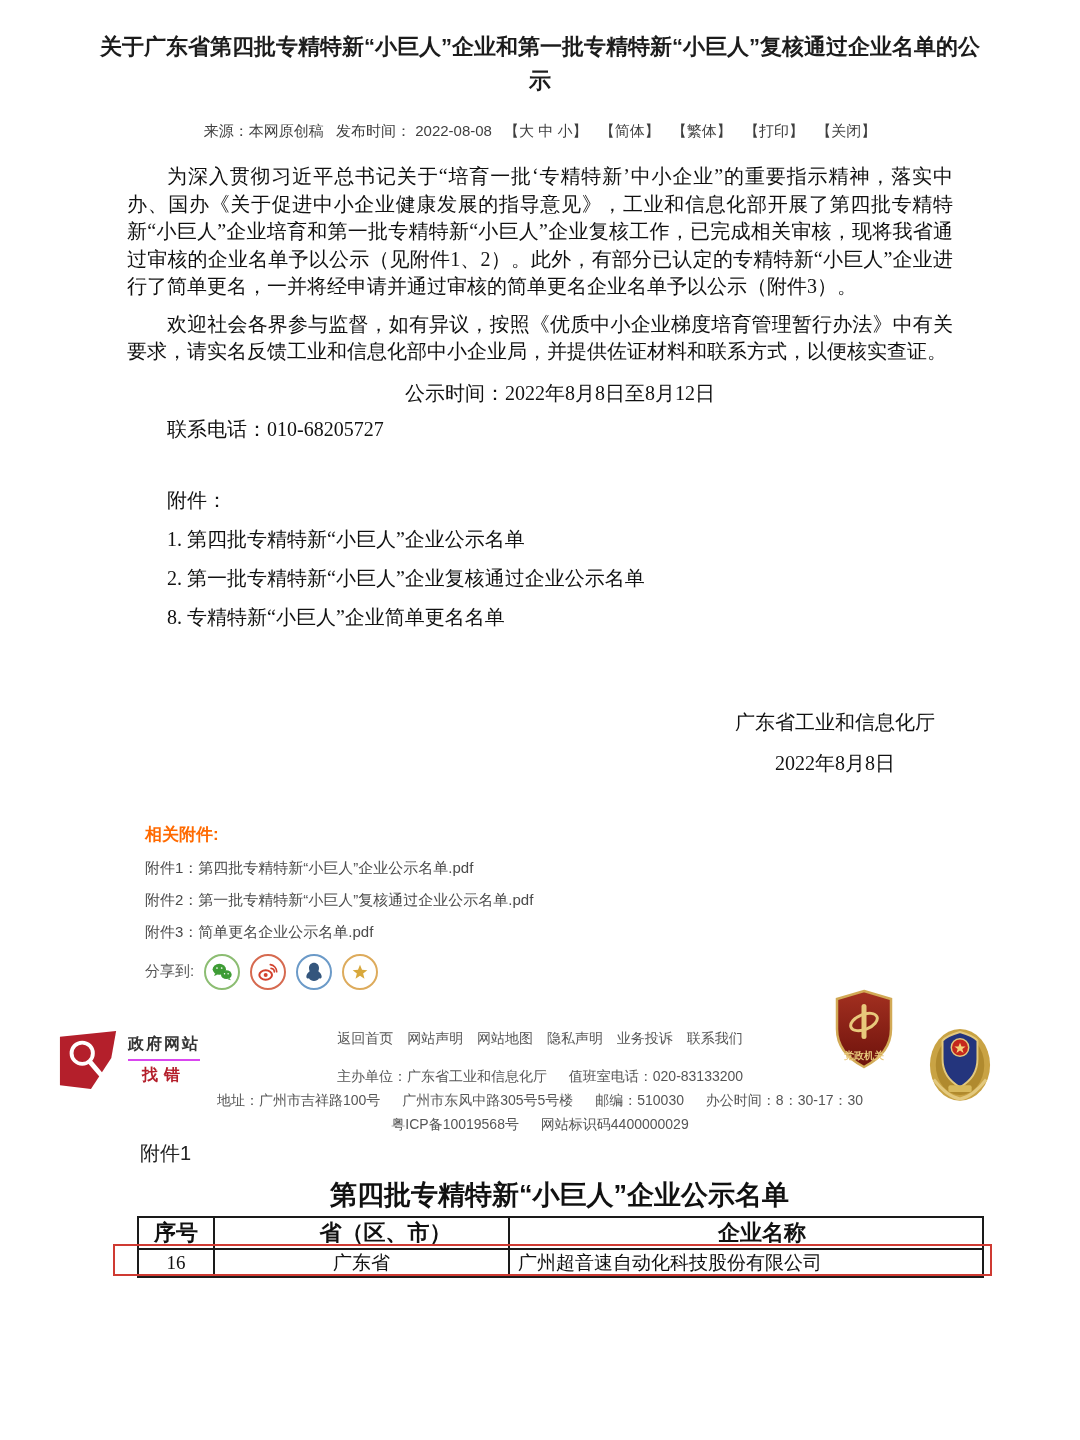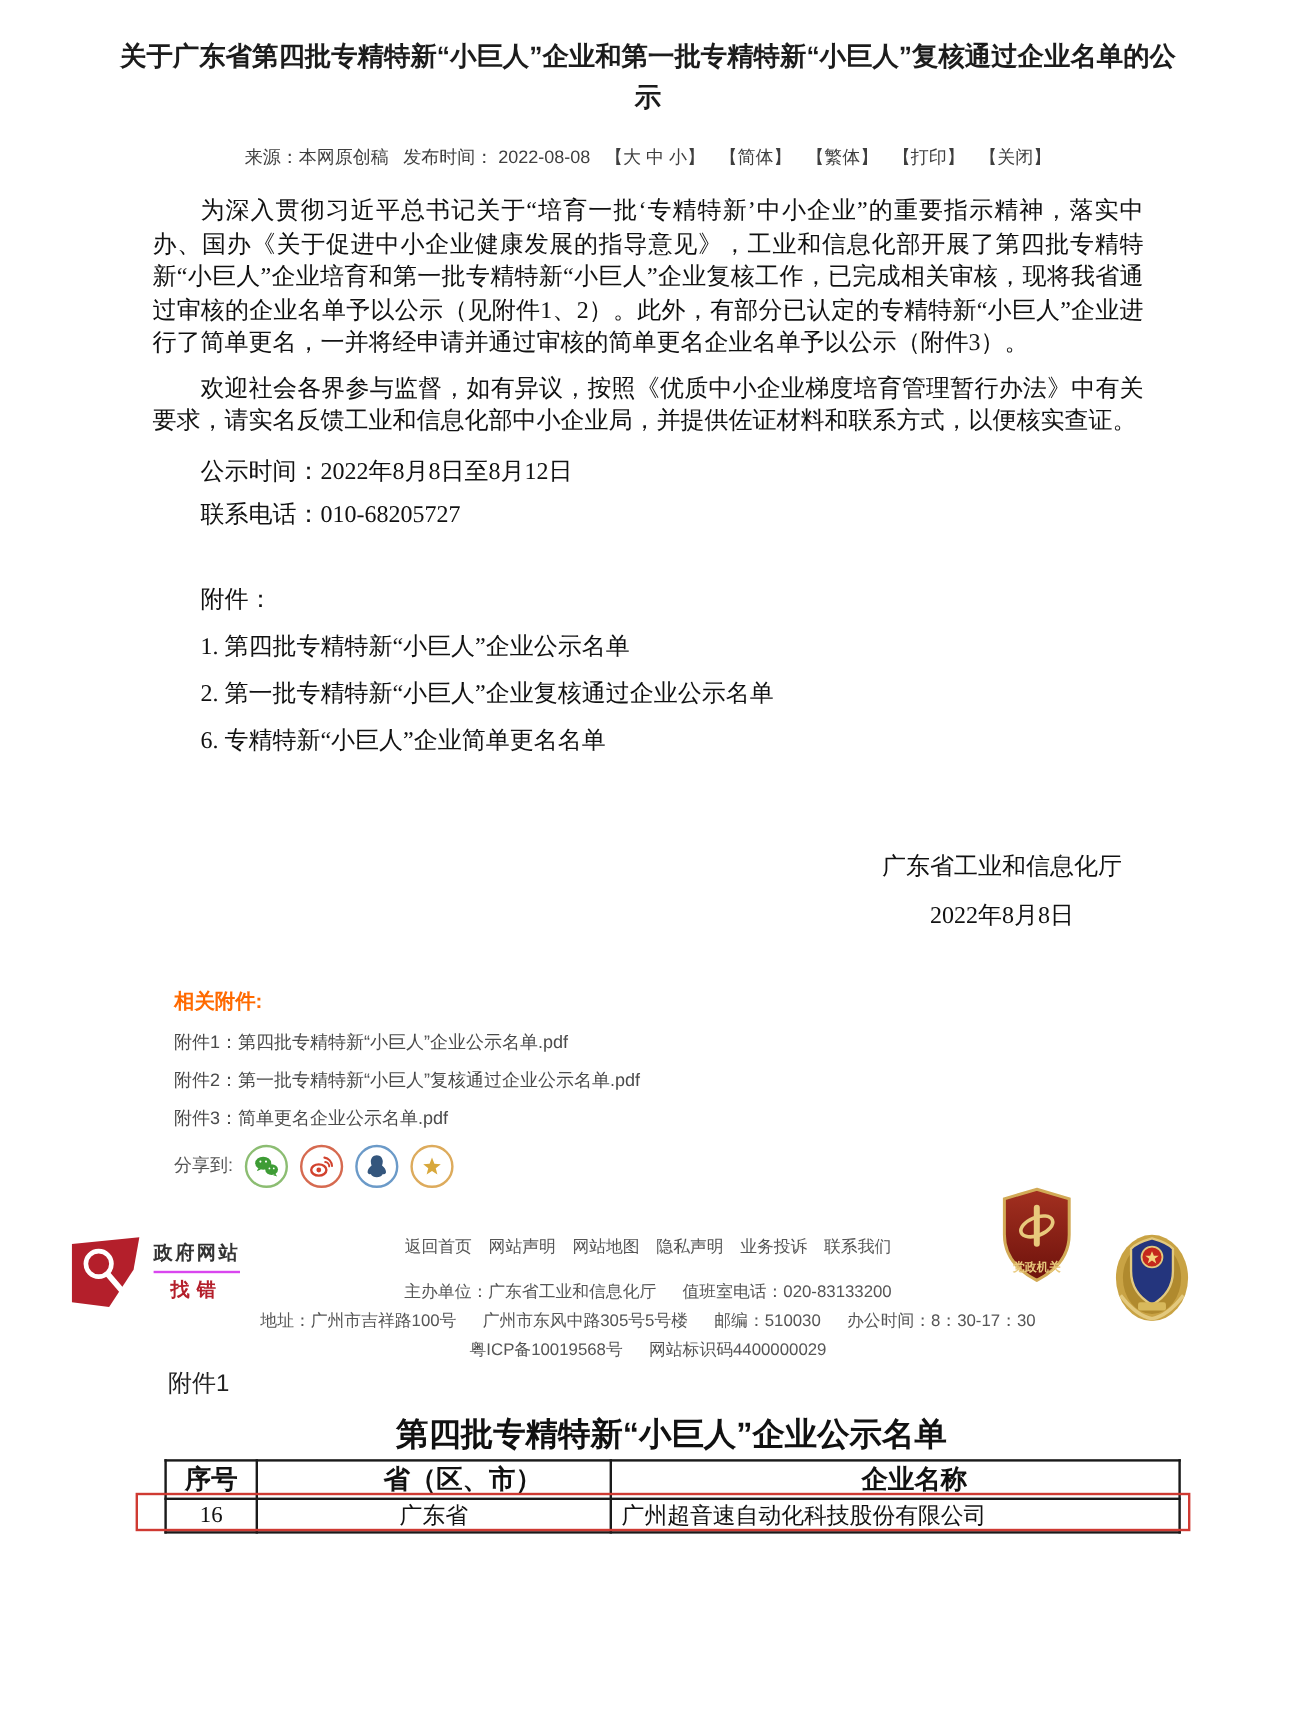--- a/index.html
+++ b/index.html
@@ -19,21 +19,21 @@
   .meta-ctrl{ cursor:pointer; }
 
   
   .article-body{
     width:826px; margin:22px auto 0;
     font-family:"Liberation Serif","DejaVu Serif",serif;
     font-size:20px; color:#111;
   }
   .body-para{ text-indent:2em; text-align:justify; line-height:27.5px; margin-bottom:10px; }
   .info-line{ text-indent:2em; line-height:27px; }
-  .notice-time{ margin-top:14px; }
+  .notice-time{ margin-top:14px;text-align:center; }
   .contact-phone{ margin-top:9px; }
   .attach-label{ margin-top:44px; }
   .attach-item{ text-indent:2em; line-height:27px; margin-top:12px; }
   .signature-wrap{ margin-top:78px; text-align:right; padding-right:18px; }
   .signature-block{ display:inline-block; text-align:center; }
   .signature-org{ font-size:20px; line-height:27px; }
   .signature-date{ font-size:20px; line-height:27px; margin-top:14px; }
 
   
   .related{ margin:46px 0 0 145px; }
@@ -98,21 +98,21 @@
   </div>
 
   <div class="article-body">
     <p class="body-para">为深入贯彻习近平总书记关于“培育一批‘专精特新’中小企业”的重要指示精神，落实中办、国办《关于促进中小企业健康发展的指导意见》，工业和信息化部开展了第四批专精特新“小巨人”企业培育和第一批专精特新“小巨人”企业复核工作，已完成相关审核，现将我省通过审核的企业名单予以公示（见附件1、2）。此外，有部分已认定的专精特新“小巨人”企业进行了简单更名，一并将经申请并通过审核的简单更名企业名单予以公示（附件3）。</p>
     <p class="body-para">欢迎社会各界参与监督，如有异议，按照《优质中小企业梯度培育管理暂行办法》中有关要求，请实名反馈工业和信息化部中小企业局，并提供佐证材料和联系方式，以便核实查证。</p>
     <div class="info-line notice-time">公示时间：2022年8月8日至8月12日</div>
     <div class="info-line contact-phone">联系电话：010-68205727</div>
     <div class="info-line attach-label">附件：</div>
     <div class="attach-item">1. 第四批专精特新“小巨人”企业公示名单</div>
     <div class="attach-item">2. 第一批专精特新“小巨人”企业复核通过企业公示名单</div>
-    <div class="attach-item">6. 专精特新“小巨人”企业简单更名名单</div>
+    <div class="attach-item">8. 专精特新“小巨人”企业简单更名名单</div>
     <div class="signature-wrap">
       <div class="signature-block">
         <div class="signature-org">广东省工业和信息化厅</div>
         <div class="signature-date">2022年8月8日</div>
       </div>
     </div>
   </div>
 
   <div class="related">
     <div class="related-heading">相关附件:</div>

